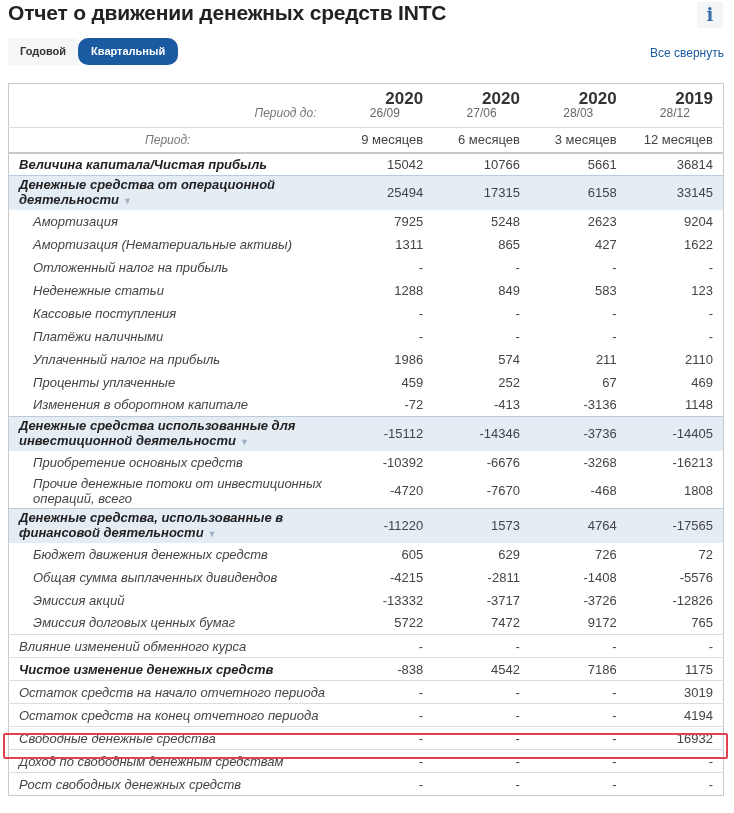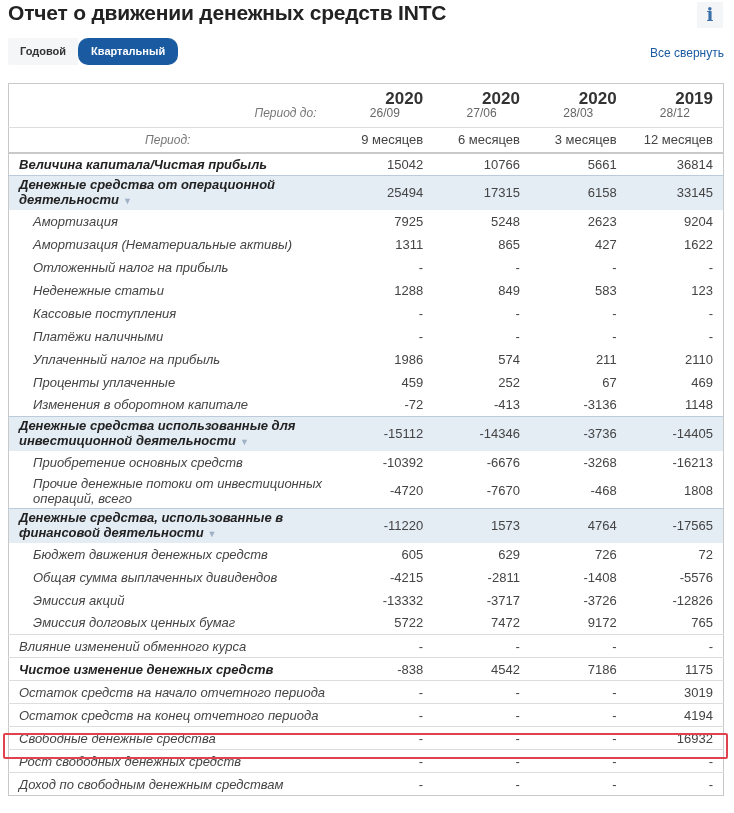--- a/index.html
+++ b/index.html
@@ -261,28 +261,28 @@
         <td class="num">4194</td>
       </tr>
       <tr class="row plain border-top">
         <td class="lab"><span>Свободные денежные средства</span></td>
         <td class="num">-</td>
         <td class="num">-</td>
         <td class="num">-</td>
         <td class="num">16932</td>
       </tr>
       <tr class="row plain border-top">
+        <td class="lab"><span>Доход по свободным денежным средствам</span></td>
+        <td class="num">-</td>
+        <td class="num">-</td>
+        <td class="num">-</td>
+        <td class="num">-</td>
+      </tr>
+      <tr class="row plain border-top">
         <td class="lab"><span>Рост свободных денежных средств</span></td>
-        <td class="num">-</td>
-        <td class="num">-</td>
-        <td class="num">-</td>
-        <td class="num">-</td>
-      </tr>
-      <tr class="row plain border-top">
-        <td class="lab"><span>Доход по свободным денежным средствам</span></td>
         <td class="num">-</td>
         <td class="num">-</td>
         <td class="num">-</td>
         <td class="num">-</td>
       </tr>
     </tbody>
 </table>
 
 <div class="highlight"></div>
 

